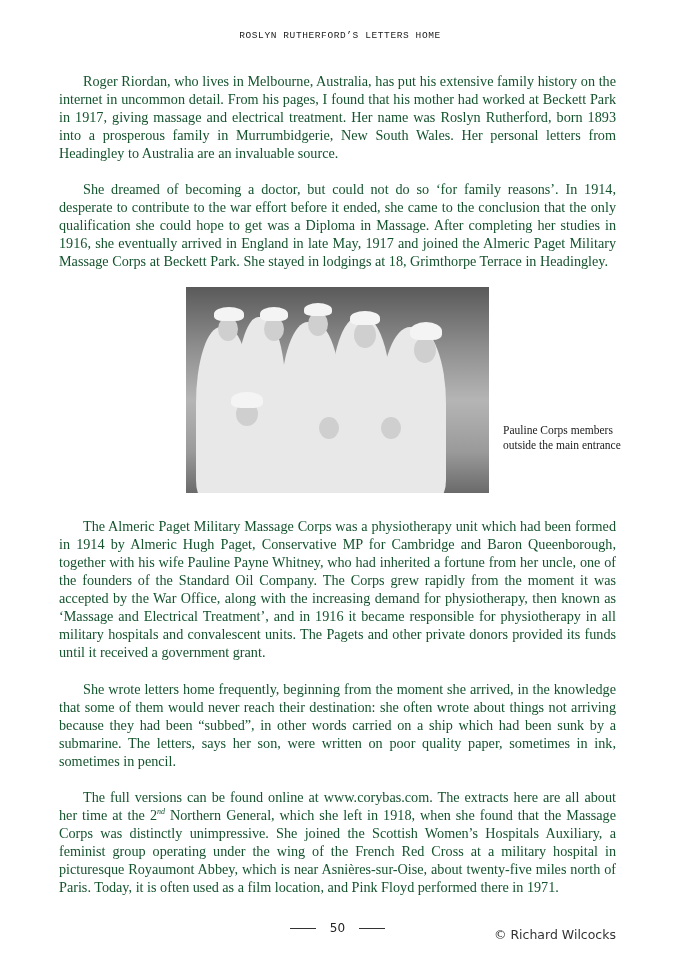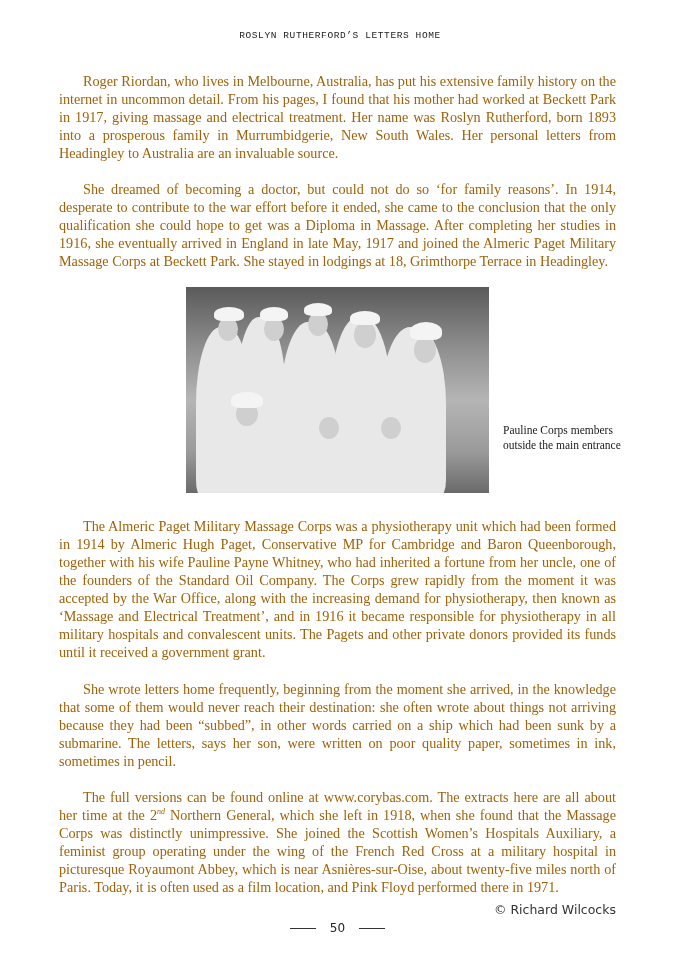--- a/index.html
+++ b/index.html
@@ -4,42 +4,42 @@
 <style>
   html, body { margin: 0; padding: 0; background: #ffffff; }
   body { width: 680px; height: 963px; position: relative; overflow: hidden; }
   .header {
     position: absolute; top: 30px; left: 0; width: 680px; text-align: center;
     font-family: Liberation Mono, monospace; font-size: 9.5px; letter-spacing: 0.6px; color: #222;
   }
   .para {
     position: absolute; left: 59px; width: 557px;
     font-family: "Liberation Serif", serif; font-size: 14.2px; line-height: 18px;
-    color: #a16207; text-align: justify; text-indent: 24px; margin: 0;
+    color: #14532d; text-align: justify; text-indent: 24px; margin: 0;
   }
   .photo {
     position: absolute; left: 186px; top: 287px; width: 303px; height: 206px;
     background: linear-gradient(180deg, #5a5a5a 0%, #8f8f8f 30%, #b5b5b5 55%, #9a9a9a 80%, #6a6a6a 100%);
     overflow: hidden;
   }
   .photo .fig { position: absolute; border-radius: 45% 45% 10% 10%; background: #e8e8e8; }
   .photo .head { position: absolute; border-radius: 50%; background: #cfcfcf; }
   .photo .cap { position: absolute; border-radius: 50% 50% 30% 30%; background: #f4f4f4; }
   .caption {
     position: absolute; left: 503px; top: 423px; width: 120px;
     font-family: "Liberation Serif", serif; font-size: 11.5px; line-height: 14.5px; color: #1a1a1a;
   }
   .footer-page {
     position: absolute; top: 920px; left: 290px; width: 95px; height: 16px;
     display: flex; align-items: center; justify-content: space-between;
     font-family: "DejaVu Sans", sans-serif; font-size: 12px; color: #222;
   }
   .footer-page .rule { width: 26px; height: 1px; background: #333; }
   .footer-copy {
-    position: absolute; top: 902px; right: 64px;
+    position: absolute; top: 927px; right: 64px;
     font-family: "DejaVu Sans", sans-serif; font-size: 12.5px; color: #333;
   }
   sup { font-size: 8px; line-height: 0; font-style: italic; }
 </style>
 </head>
 <body>
 
 <div class="header">ROSLYN RUTHERFORD’S LETTERS HOME</div>
 
 <p class="para" style="top:72px;">Roger Riordan, who lives in Melbourne, Australia, has put his extensive family history on the internet in uncommon detail. From his pages, I found that his mother had worked at Beckett Park in 1917, giving massage and electrical treatment. Her name was Roslyn Rutherford, born 1893 into a prosperous family in Murrumbidgerie, New South Wales. Her personal letters from Headingley to Australia are an invaluable source.</p>

